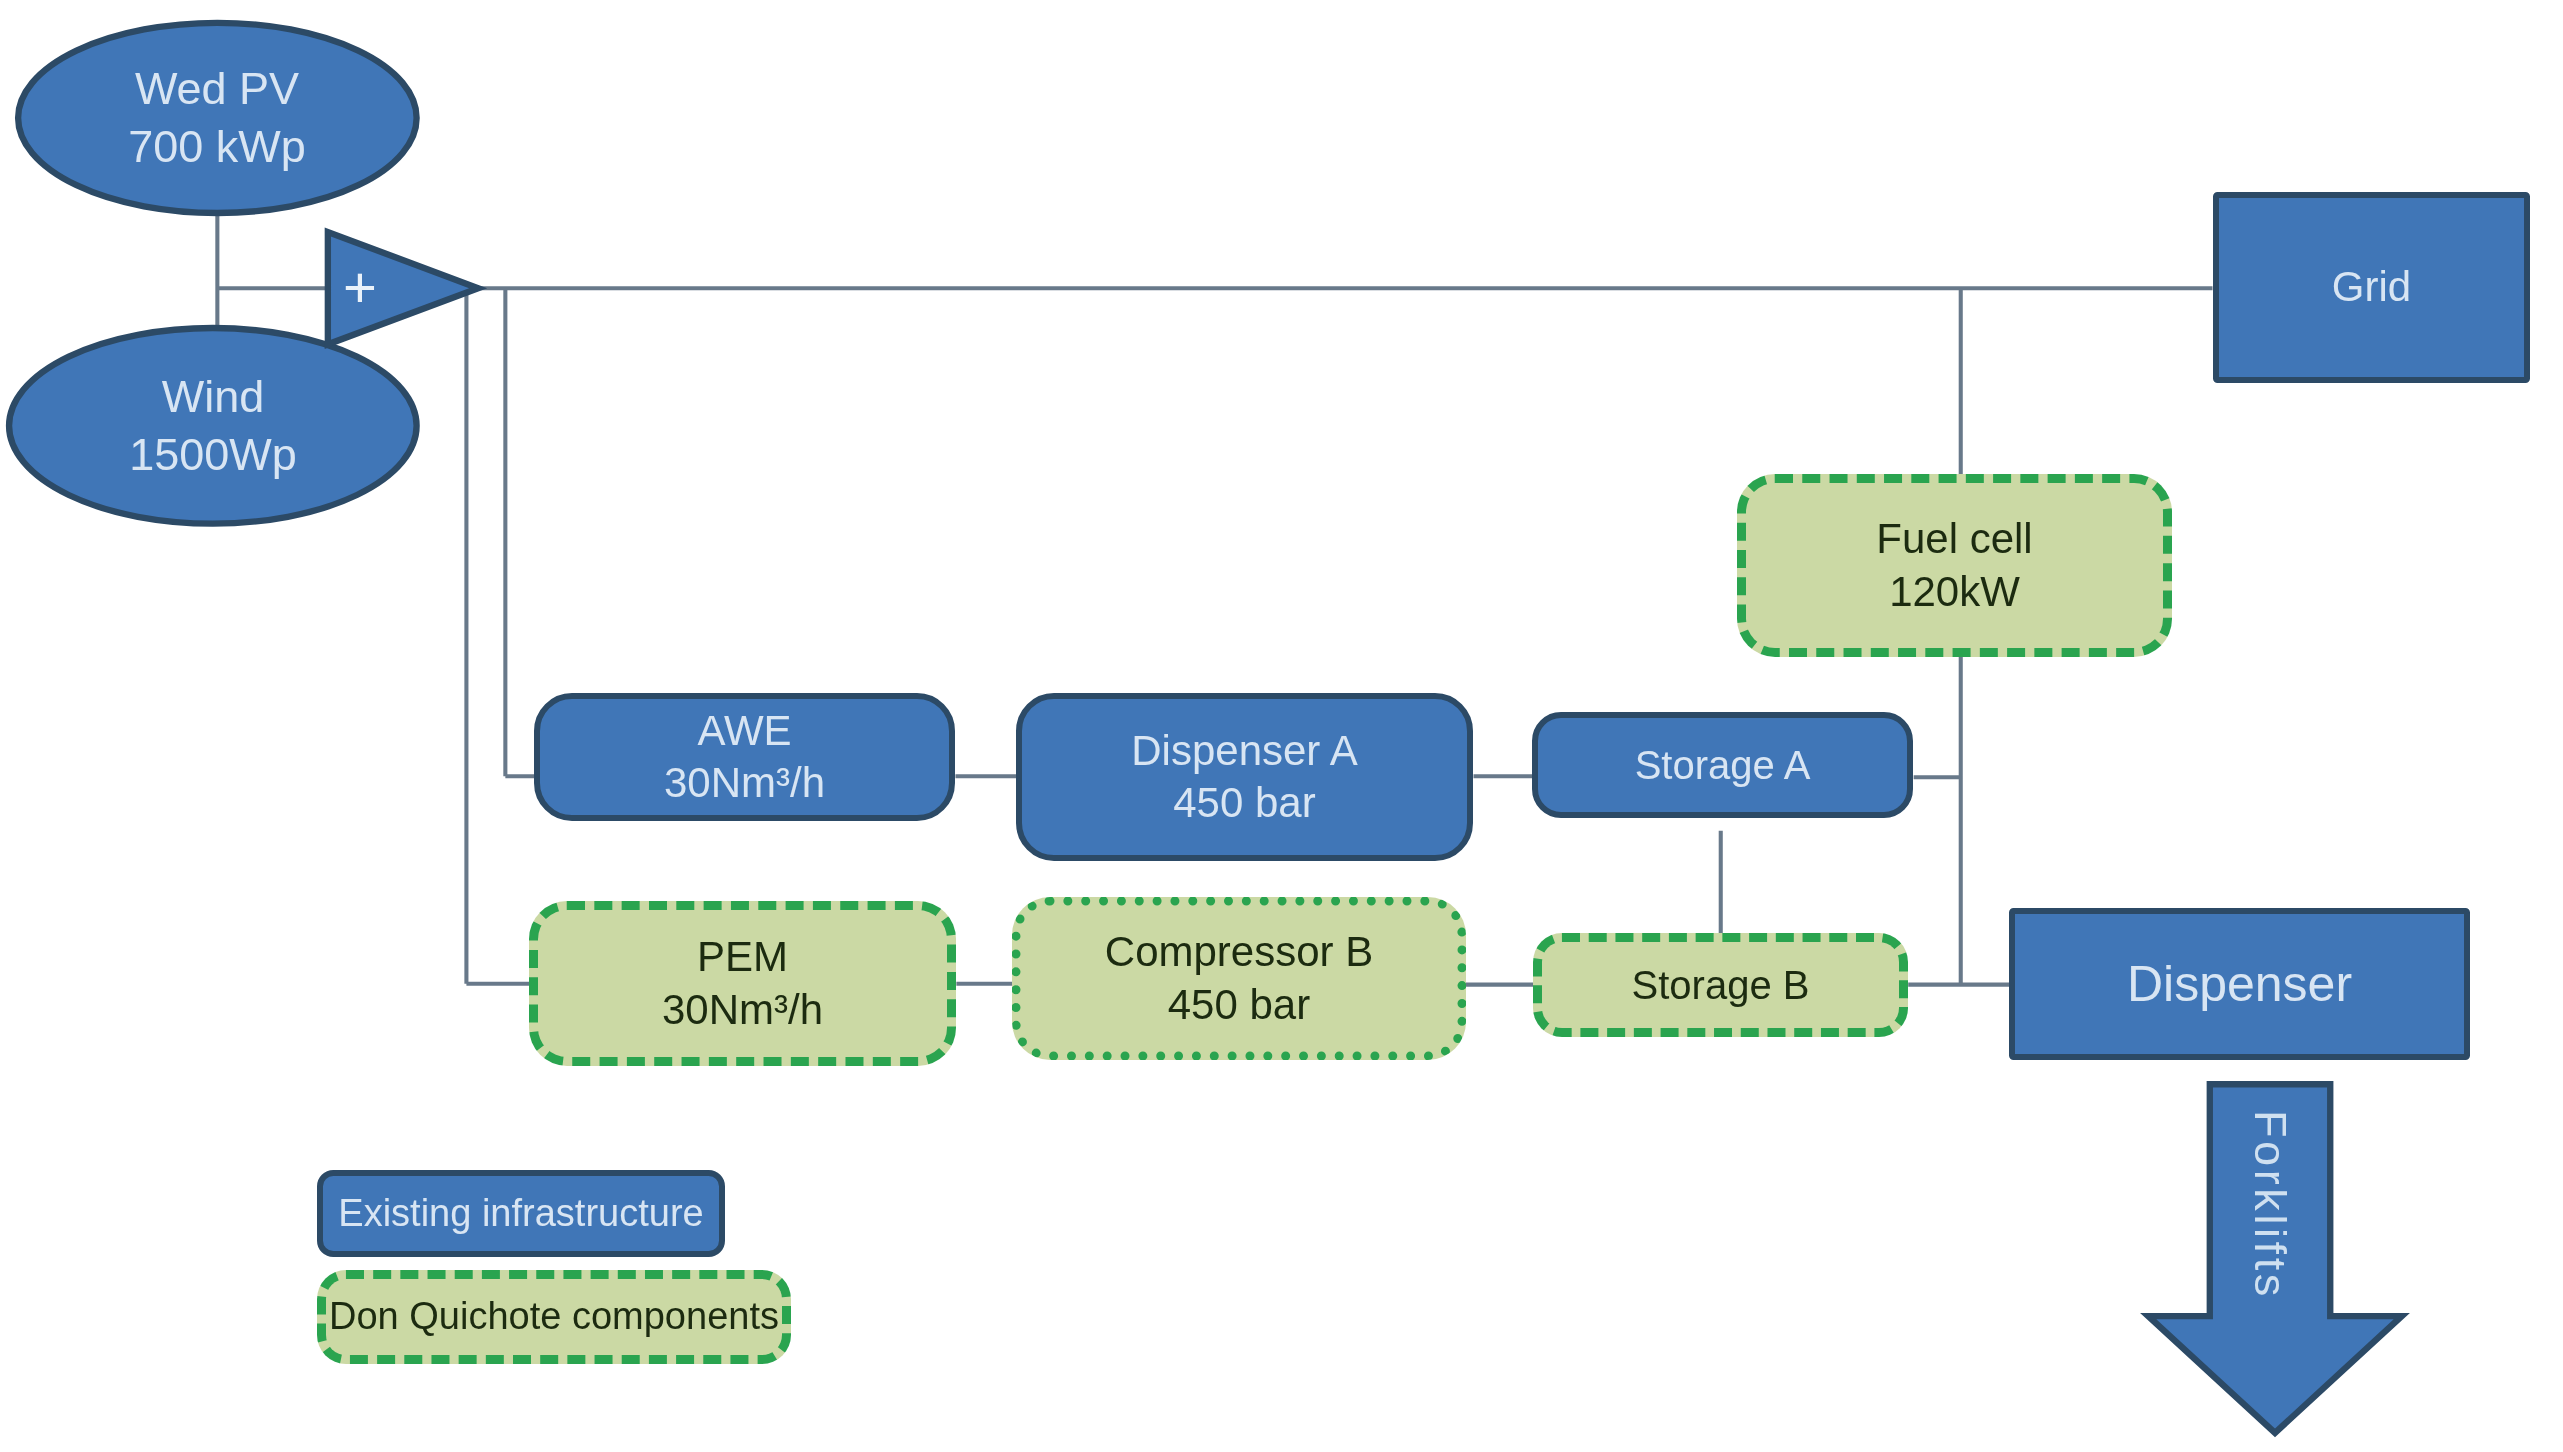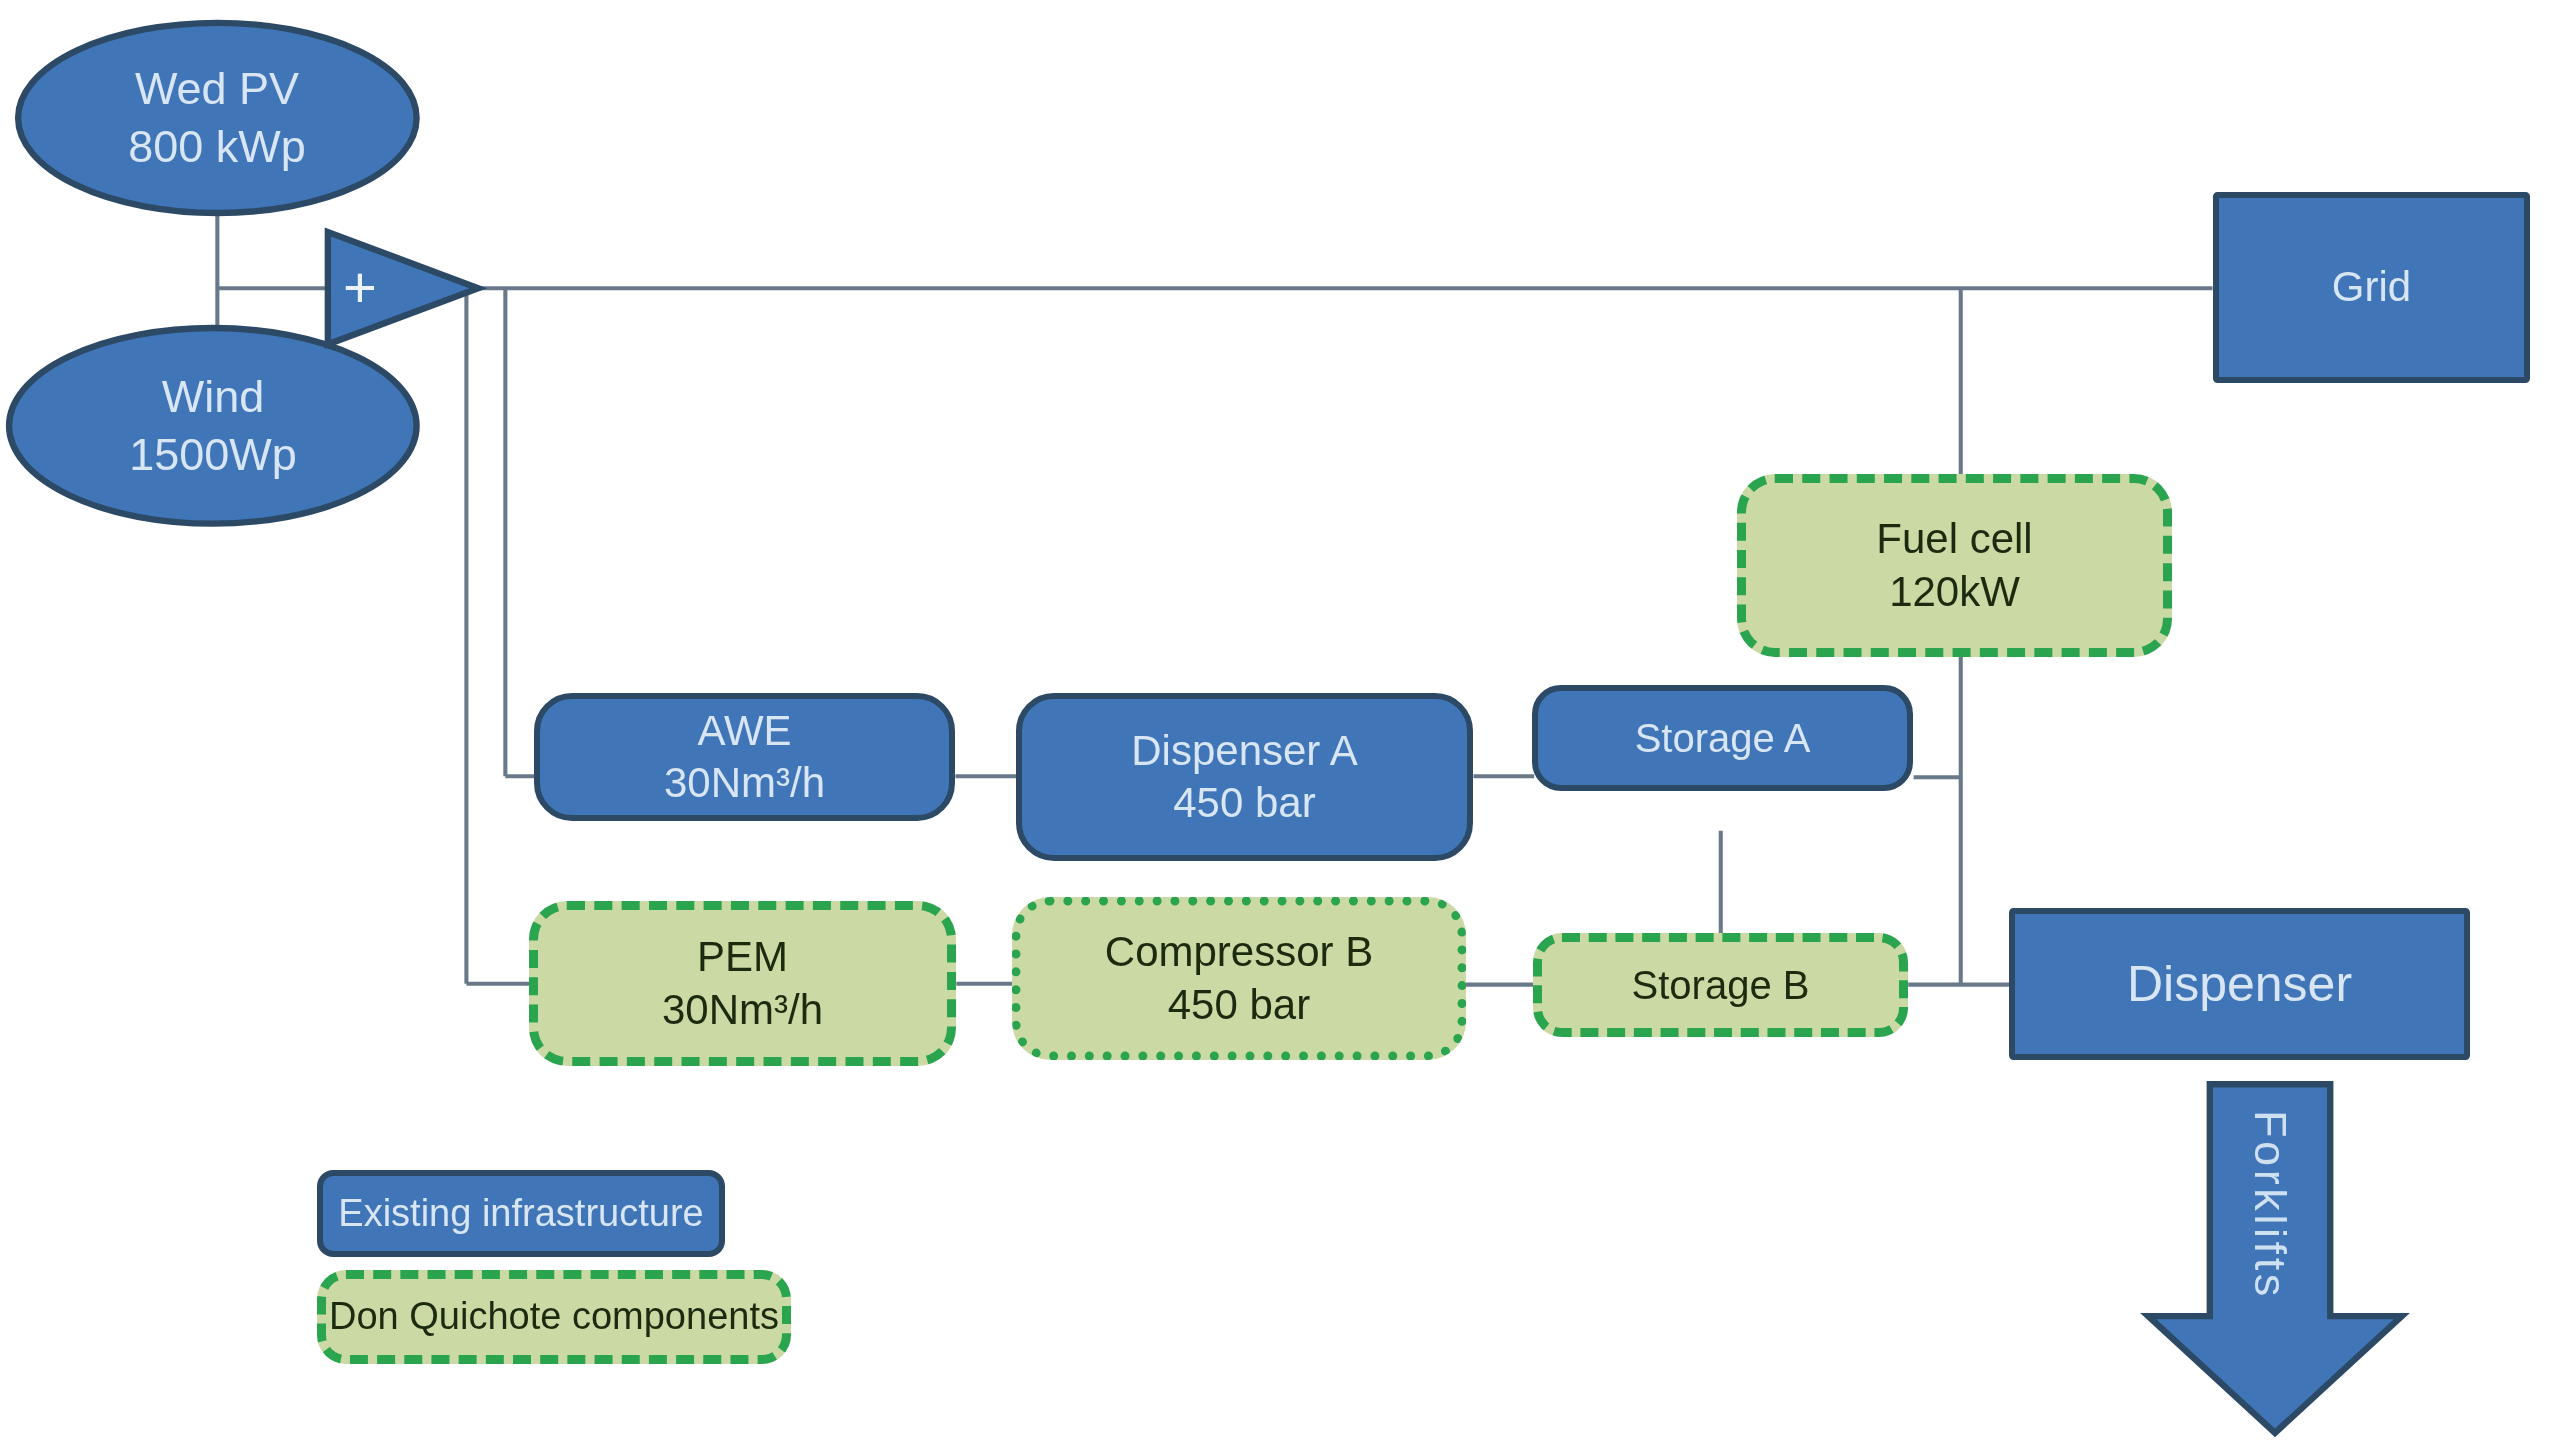--- a/index.html
+++ b/index.html
@@ -50,21 +50,21 @@
   }
 
   
   .n-sun-label{left:36px;top:47px;width:362px;height:141px;font-size:45px;}
   .n-wind-label{left:32px;top:355px;width:362px;height:141px;font-size:45px;}
   .n-plus{left:331px;top:257px;width:58px;height:60px;font-size:58px;color:#eaf2fa;}
   .n-grid{left:2213px;top:192px;width:317px;height:191px;font-size:42px;}
   .n-fuelcell{left:1737px;top:474px;width:435px;height:183px;font-size:42px;}
   .n-awe{left:534px;top:693px;width:421px;height:128px;font-size:42px;}
   .n-compa{left:1016px;top:693px;width:457px;height:168px;font-size:42px;}
-  .n-stora{left:1532px;top:685px;width:381px;height:106px;font-size:40px;}
+  .n-stora{left:1532px;top:712px;width:381px;height:106px;font-size:40px;}
   .n-pem{left:529px;top:901px;width:427px;height:165px;font-size:42px;}
   .n-compb{left:1012px;top:897px;width:454px;height:163px;font-size:42px;}
   .n-storb{left:1533px;top:933px;width:375px;height:104px;font-size:40px;}
   .n-dispenser{left:2009px;top:908px;width:461px;height:152px;font-size:50px;}
   .n-forklifts{
     left:2215px;top:1096px;width:110px;height:217px;
     display:flex;align-items:center;justify-content:center;
     writing-mode:vertical-rl;
     color:#cfe0f0;font-size:45px;letter-spacing:3.6px;
   }
@@ -99,21 +99,21 @@
     <ellipse class="shape-blue" cx="240" cy="130" rx="220" ry="105"></ellipse>
     <ellipse class="shape-blue" cx="235" cy="470" rx="225" ry="108"></ellipse>
 
     <path class="shape-blue" d="M362 256 L362 380 L528 318 Z" stroke-width="6"></path>
 
     <path class="shape-blue" d="M2440 1197 H2573 V1453 H2652 L2512 1582 L2372 1453 H2440 Z" stroke-width="6"></path>
   </svg>
 
   <div class="label n-sun-label">
     <span>Wed PV</span>
-    <span>800 kWp</span>
+    <span>700 kWp</span>
   </div>
   <div class="label n-wind-label">
     <span>Wind</span>
     <span>1500Wp</span>
   </div>
 
   <div class="label n-plus">+</div>
 
   <div class="node blue-box sharp n-grid">
     <span>Grid</span>

